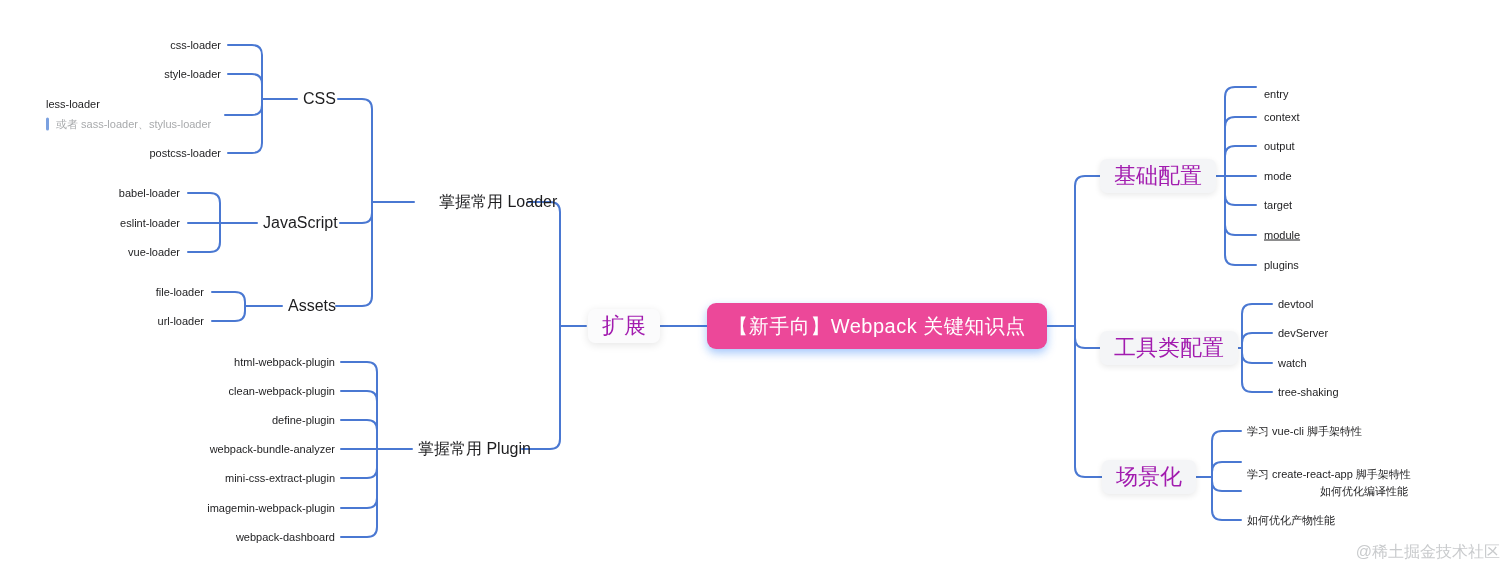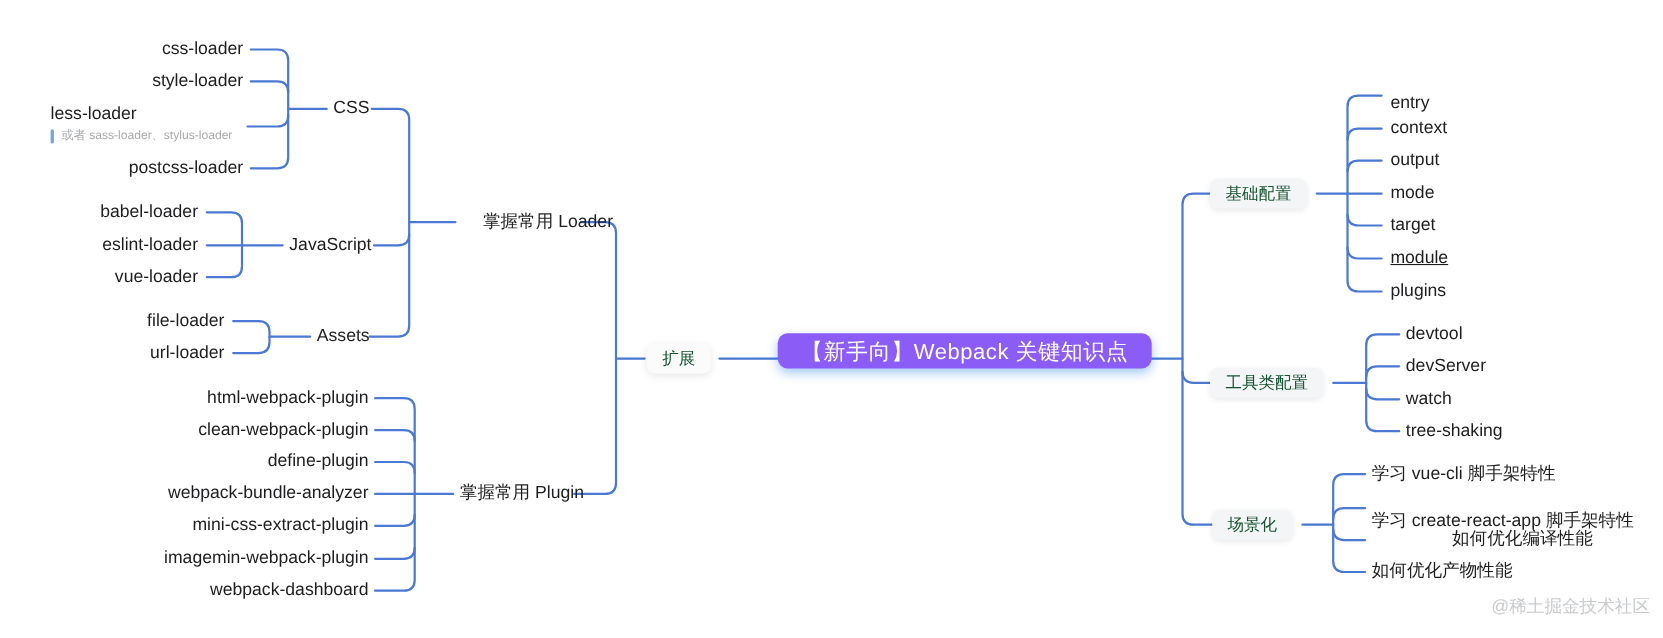--- a/index.html
+++ b/index.html
@@ -4,33 +4,33 @@
 <style>
   html,body { margin:0; padding:0; background:#ffffff; }
   .stage {
     position:relative; width:1512px; height:580px; background:#ffffff;
     font-family:"Liberation Sans","DejaVu Sans",sans-serif; overflow:hidden;
   }
   svg.links { position:absolute; left:0; top:0; width:1512px; height:580px; }
   svg.links path { fill:none; stroke:#4a78d2; stroke-width:2; stroke-linecap:round; }
   .leaf {
     position:absolute; transform:translateY(-50%);
-    font-size:16px; color:#1d1d1f; white-space:nowrap; line-height:1;
+    font-size:11px; color:#1d1d1f; white-space:nowrap; line-height:1;
   }
   .branch { font-size:16px; }
   .box {
     position:absolute; transform:translateY(-50%);
-    font-size:15px; color:#14532d; padding:6px 14px; border-radius:7px;
+    font-size:22px; color:#a21caf; padding:6px 14px; border-radius:7px;
     white-space:nowrap; line-height:1;
   }
   .box.gray  { background:#f4f5f7; box-shadow:0 2px 6px rgba(0,0,0,.09); }
   .box.white { background:#fbfbfc; box-shadow:0 2px 8px rgba(0,0,0,.10); }
   .center-node {
-    position:absolute; left:707px; top:303px; width:340px; height:32px;
-    background:#8b5cf6; border-radius:9px;
+    position:absolute; left:707px; top:303px; width:340px; height:46px;
+    background:#ec4899; border-radius:9px;
     display:flex; align-items:center; justify-content:center;
     color:#ffffff; font-size:20px; font-weight:500; letter-spacing:.5px;
     box-shadow:0 4px 10px rgba(15,107,244,.38); white-space:nowrap;
   }
   .note {
     position:absolute; transform:translateY(-50%);
     display:flex; align-items:center; gap:7px;
     font-size:11px; color:#a8aaac; white-space:nowrap; line-height:1;
   }
   .note-bar { width:3px; height:13px; background:#7ba1e0; border-radius:1.5px; display:inline-block; }

